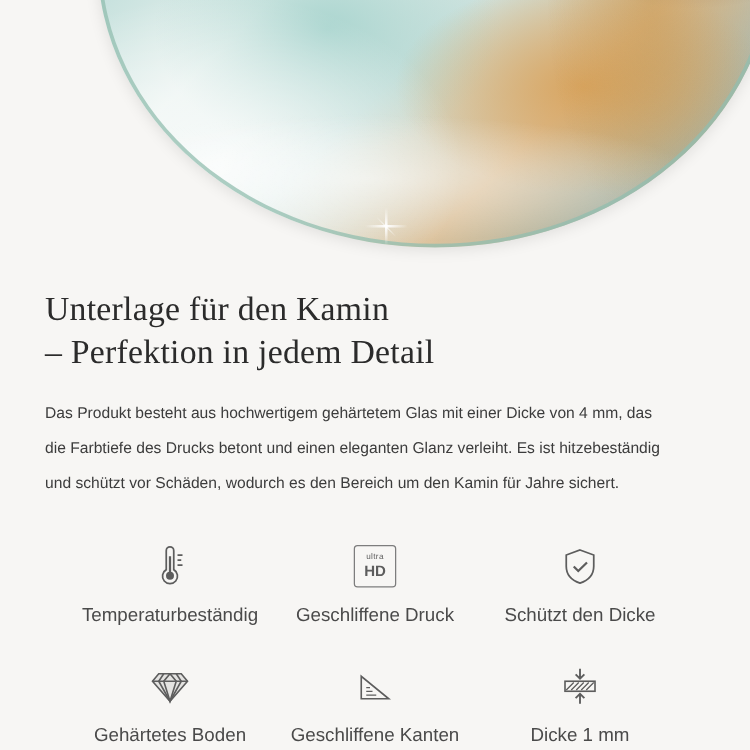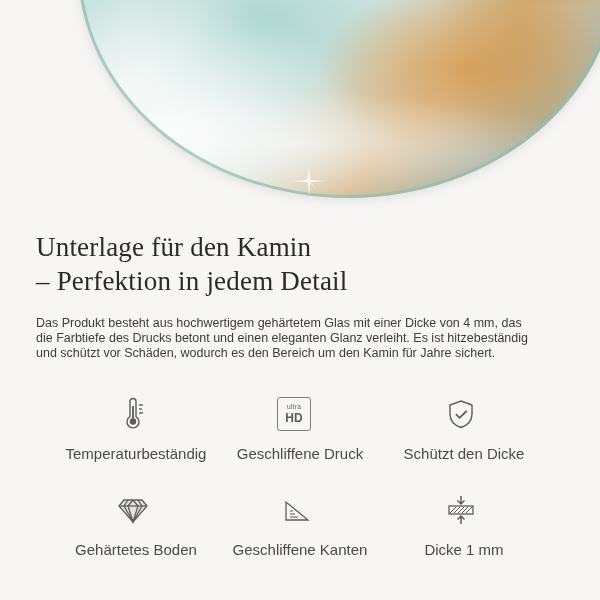--- a/index.html
+++ b/index.html
@@ -106,21 +106,21 @@
     line-height: 34px;
     color: #2b2b2b;
     font-weight: 400;
     margin: 0 0 18px 0;
     letter-spacing: 0.2px;
   }
   .headline .line2 { display: block; }
 
   .body-text {
     font-size: 12.5px;
-    line-height: 15px;
+    line-height: 28px;
     color: #3c3c3c;
     margin: 0;
     max-width: 500px;
   }
 
   
   .features {
     margin-top: 30px;
     display: grid;
     grid-template-columns: repeat(3, 1fr);
@@ -131,21 +131,21 @@
     display: flex;
     flex-direction: column;
     align-items: center;
     text-align: center;
   }
   .feature-icon {
     width: 46px;
     height: 46px;
     display: flex;
     align-items: center;
-    justify-content: flex-start;
+    justify-content: center;
     margin-bottom: 10px;
   }
   .feature-label {
     font-size: 15px;
     color: #4a4a4a;
     line-height: 14px;
   }
 
   
   .hd-badge {

